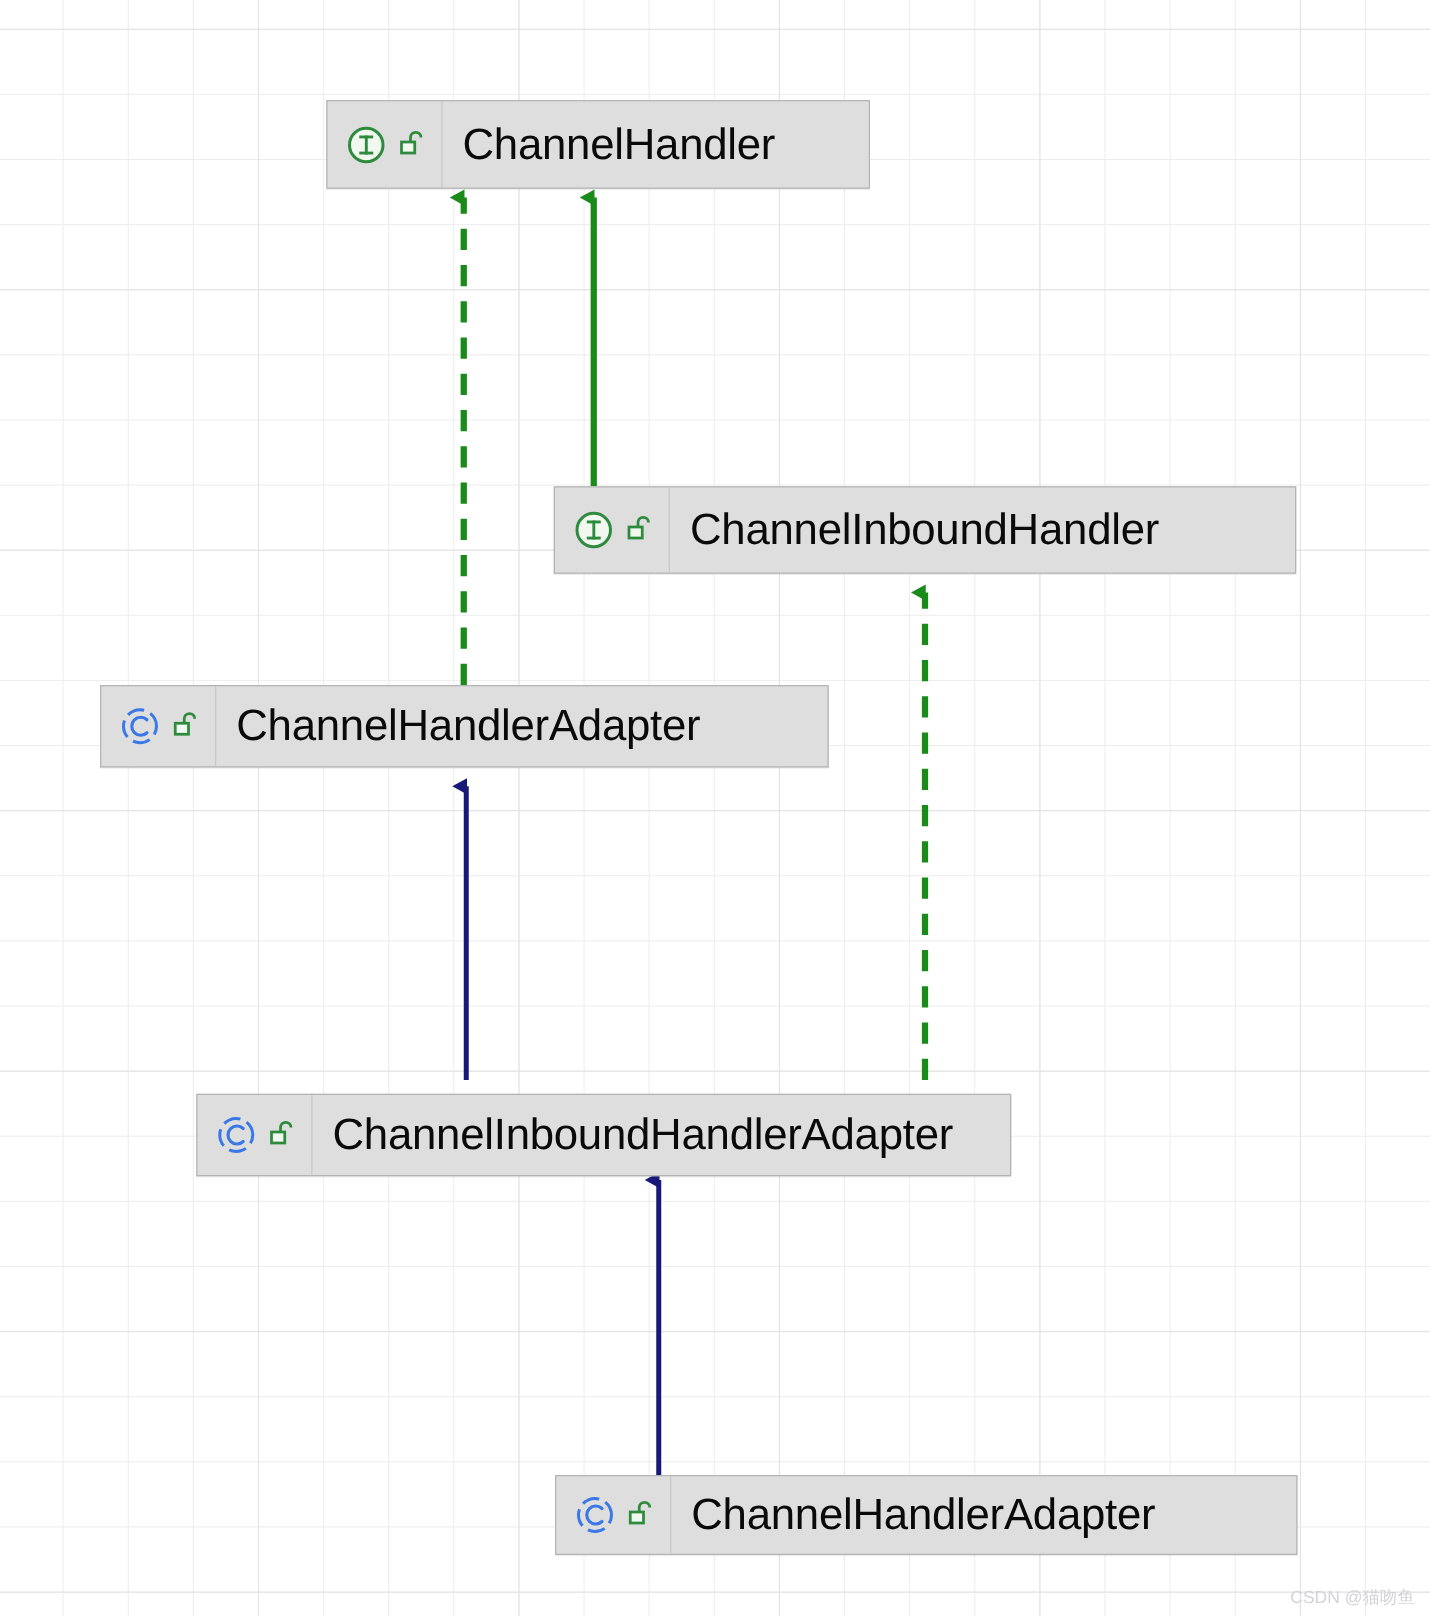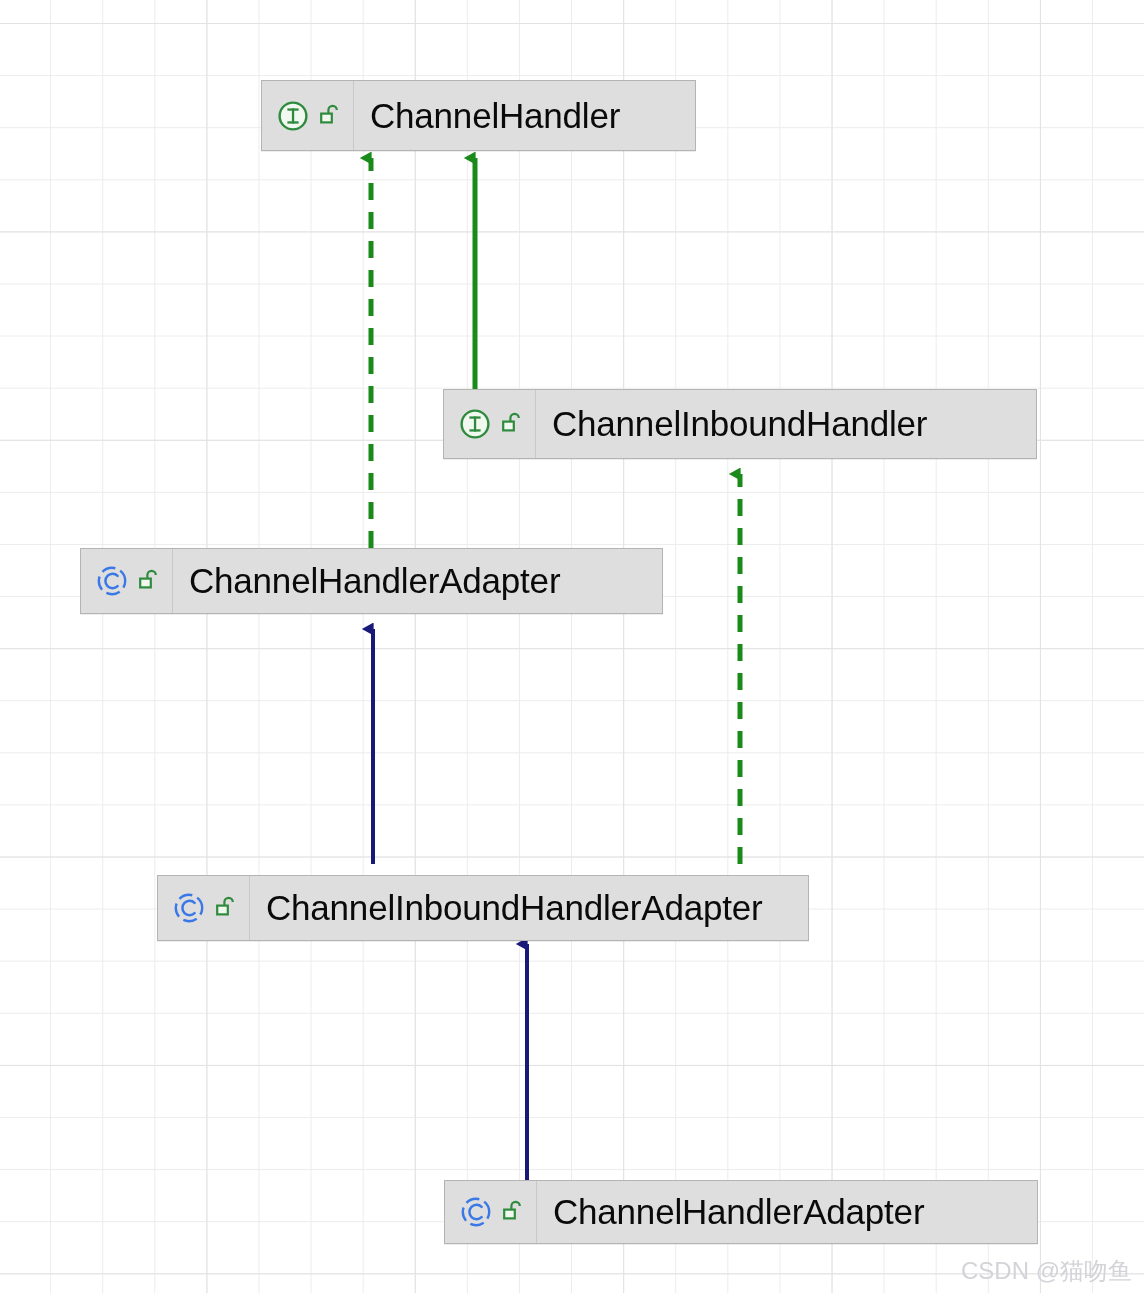--- a/index.html
+++ b/index.html
@@ -71,21 +71,21 @@
   .stereo-icon, .lock-icon {
     display: block;
     flex: 0 0 auto;
   }
 
   #watermark {
     position: absolute;
     right: 12px;
     bottom: 6px;
     color: #d3d3d8;
-    font-size: 24px;
+    font-size: 14px;
     font-family: "Liberation Sans", sans-serif;
     white-space: nowrap;
     user-select: none;
     margin-top: 48px;
   }
 </style>
 </head>
 <body>
 
 <div id="canvas">

